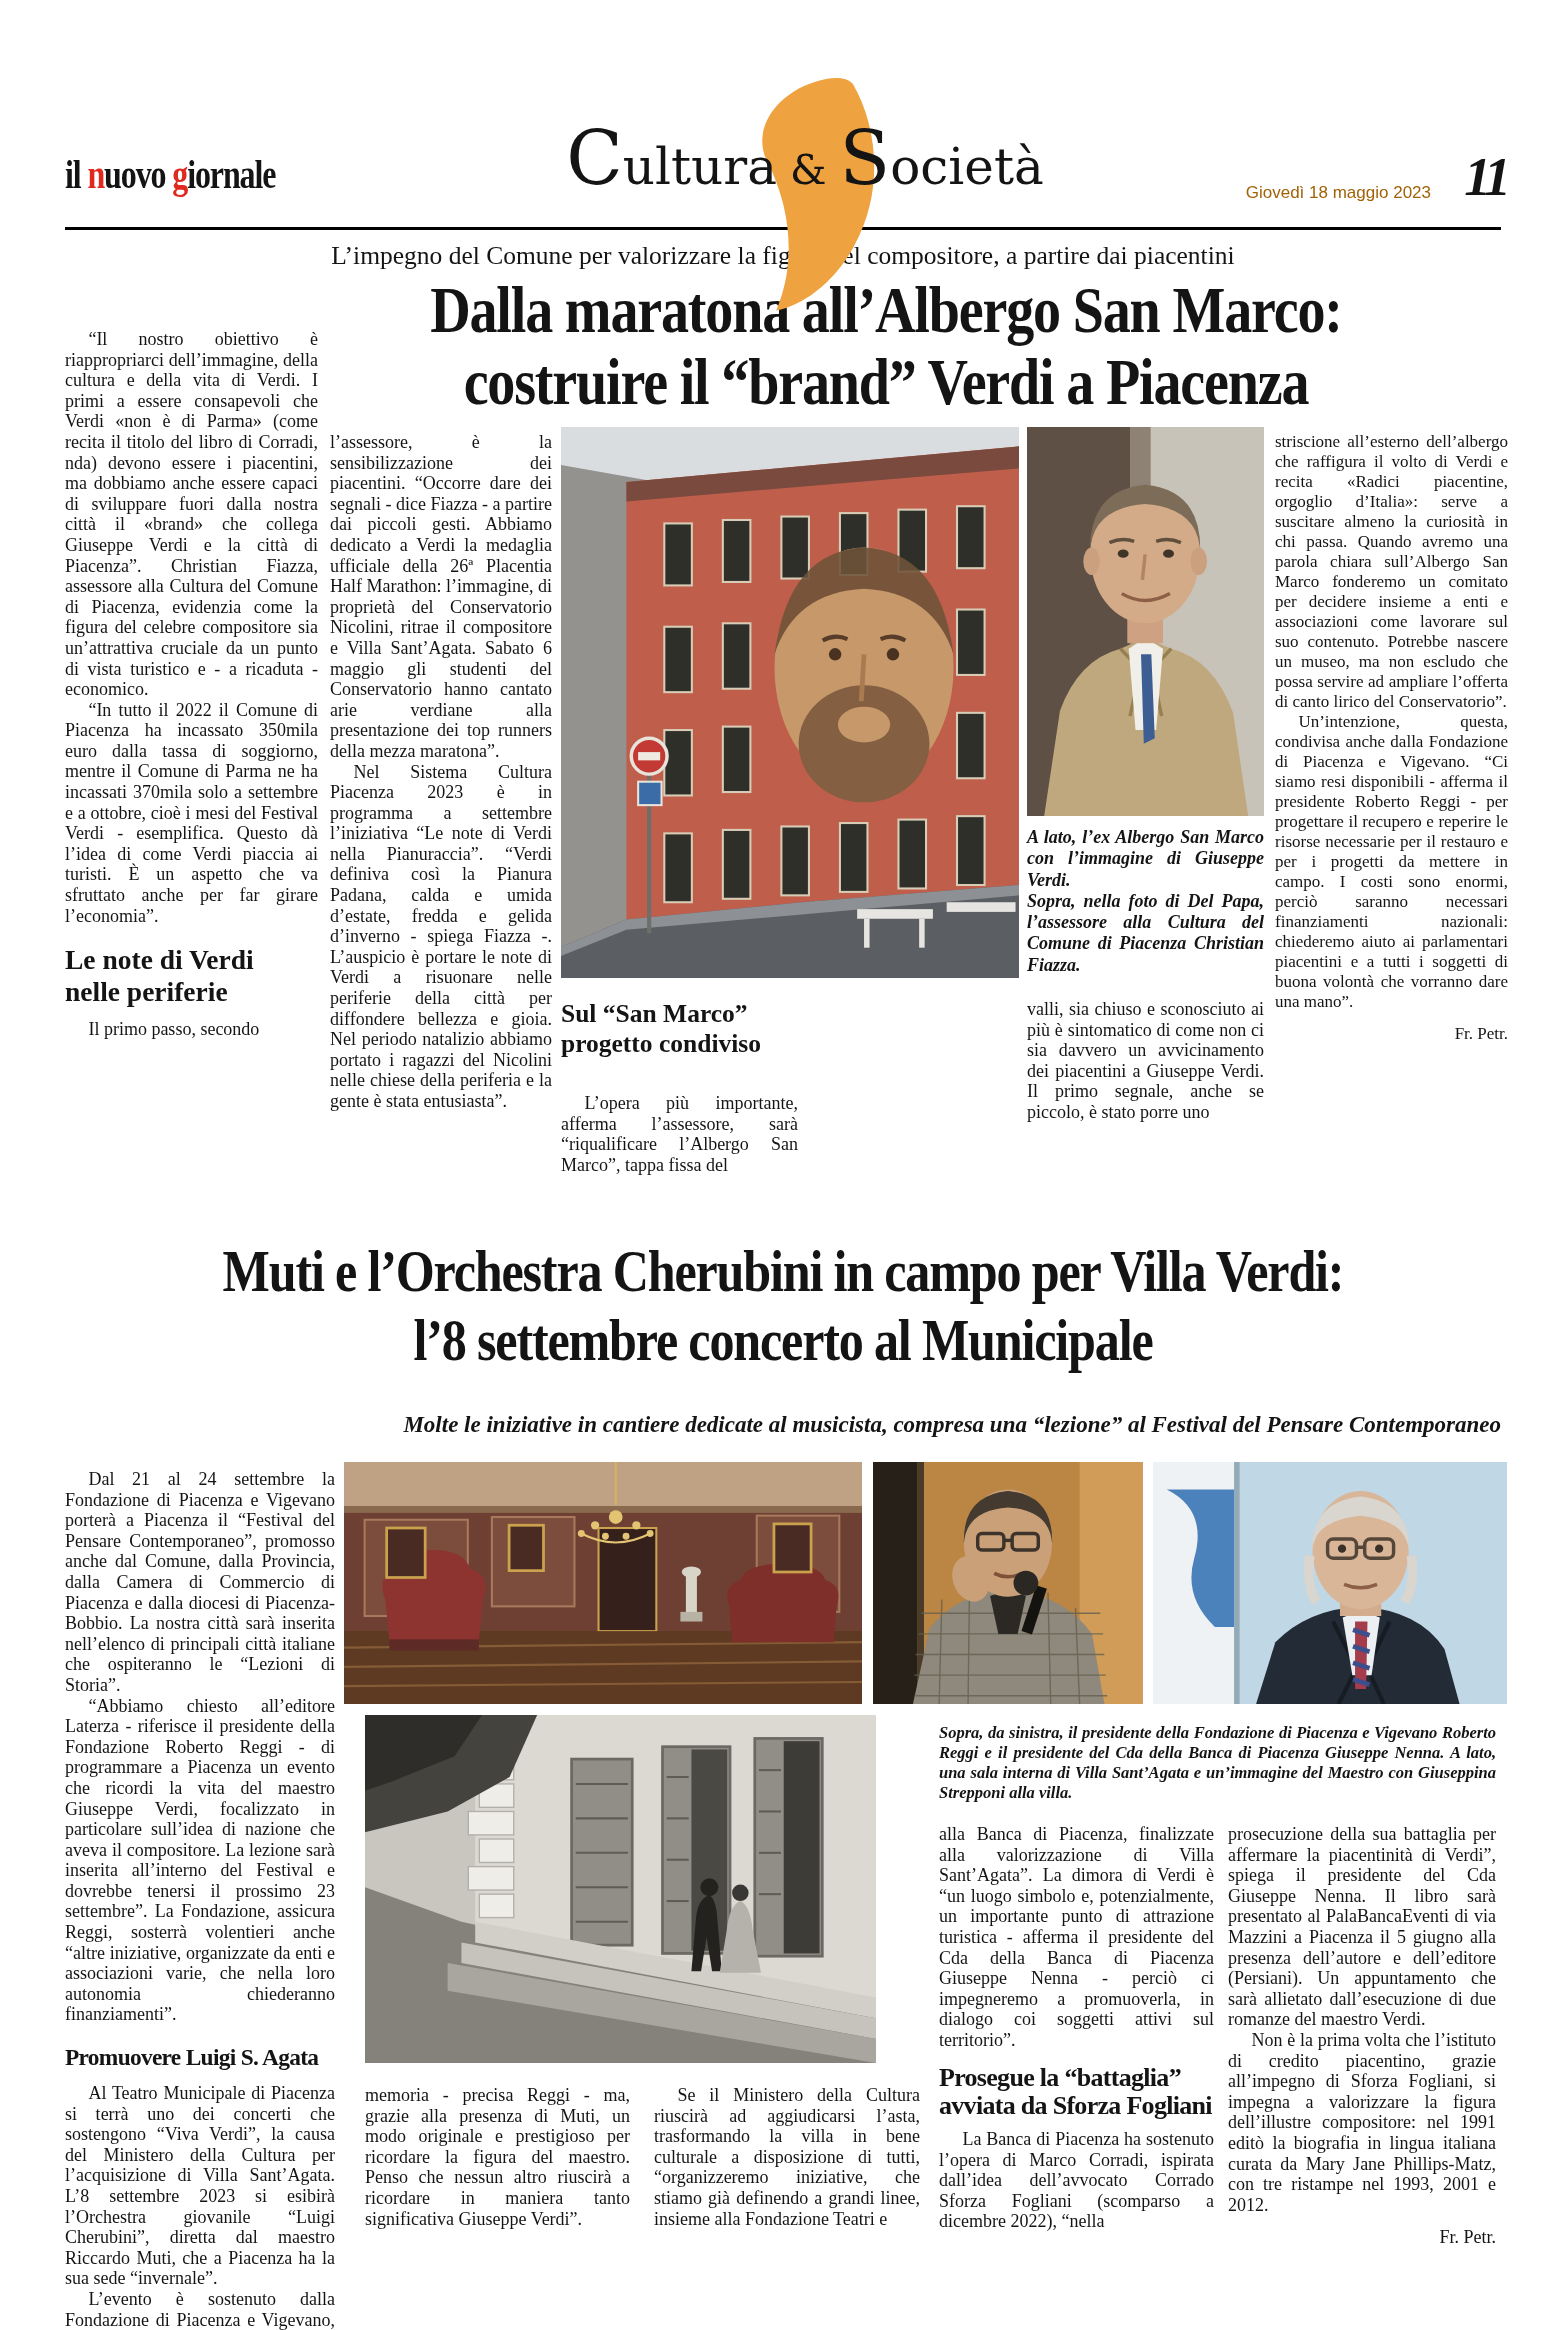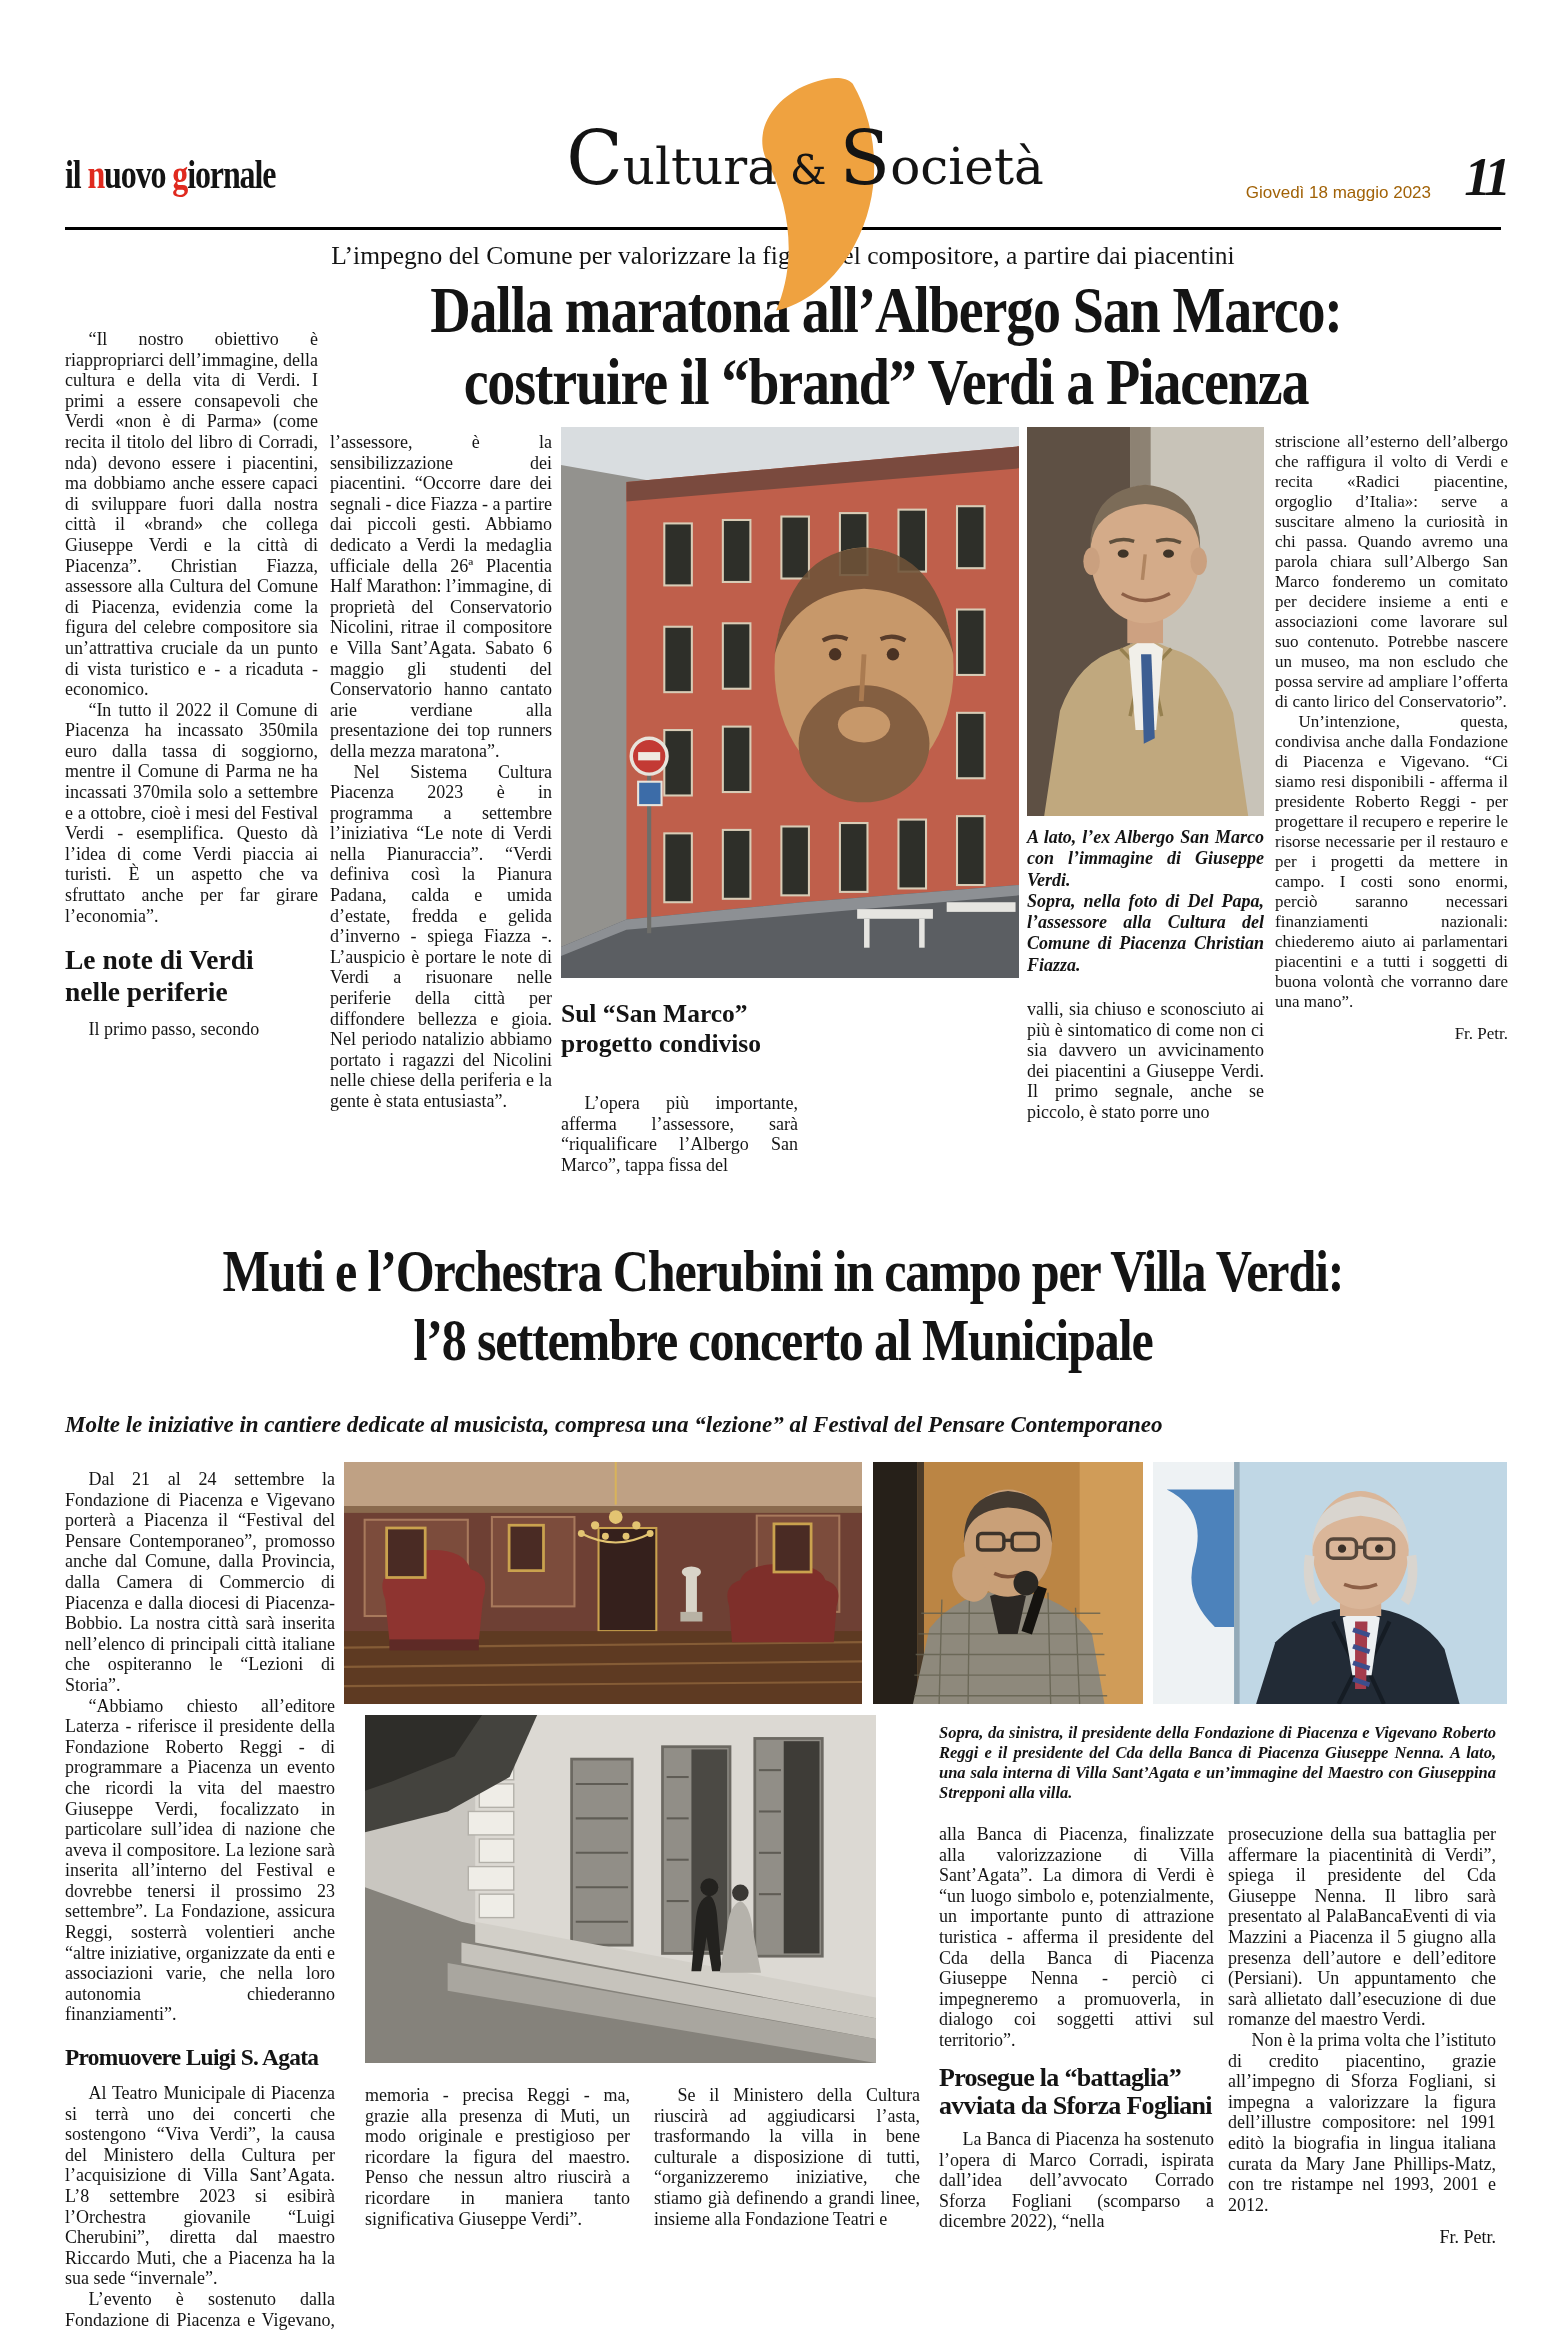--- a/index.html
+++ b/index.html
@@ -20,21 +20,21 @@
         font-size:17px;color:#a16207}
   .pagenum{position:absolute;right:59px;top:146px;font-size:54px;font-weight:700;font-style:italic;
            letter-spacing:-4.1px}
   .hrule{position:absolute;left:65px;top:227px;width:1436px;height:2.8px;background:#000;z-index:1}
   
   .kicker{position:absolute;left:65px;top:241px;width:1436px;text-align:center;font-size:25.5px}
   .headline{position:absolute;font-weight:700;text-align:center;transform:scaleX(.85);
             letter-spacing:-1.4px}
   .h1a{left:330px;top:274px;width:1112px;font-size:66px;line-height:72px}
   .h2a{left:65px;top:1237px;width:1436px;font-size:59px;line-height:69px}
-  .standfirst{position:absolute;left:65px;top:1412px;width:1436px;text-align:left;
+  .standfirst{position:absolute;left:65px;top:1412px;width:1436px;text-align:right;
               font-weight:700;font-style:italic;font-size:23px}
   .col{position:absolute;overflow:hidden}
   .loose{overflow:visible}
   .p{margin:0;text-align:justify;font-size:18px;line-height:20.6px}
   .ind{text-indent:23.4px}
   .tight .p{font-size:17px;line-height:20px}
   .colsub{font-weight:700;font-size:27.5px;line-height:32px;white-space:pre;text-indent:0;
           margin:18px 0 11px}
   .colsub.standalone{position:absolute;margin:0}
   .sub-sm{font-size:25.5px;line-height:30px}

